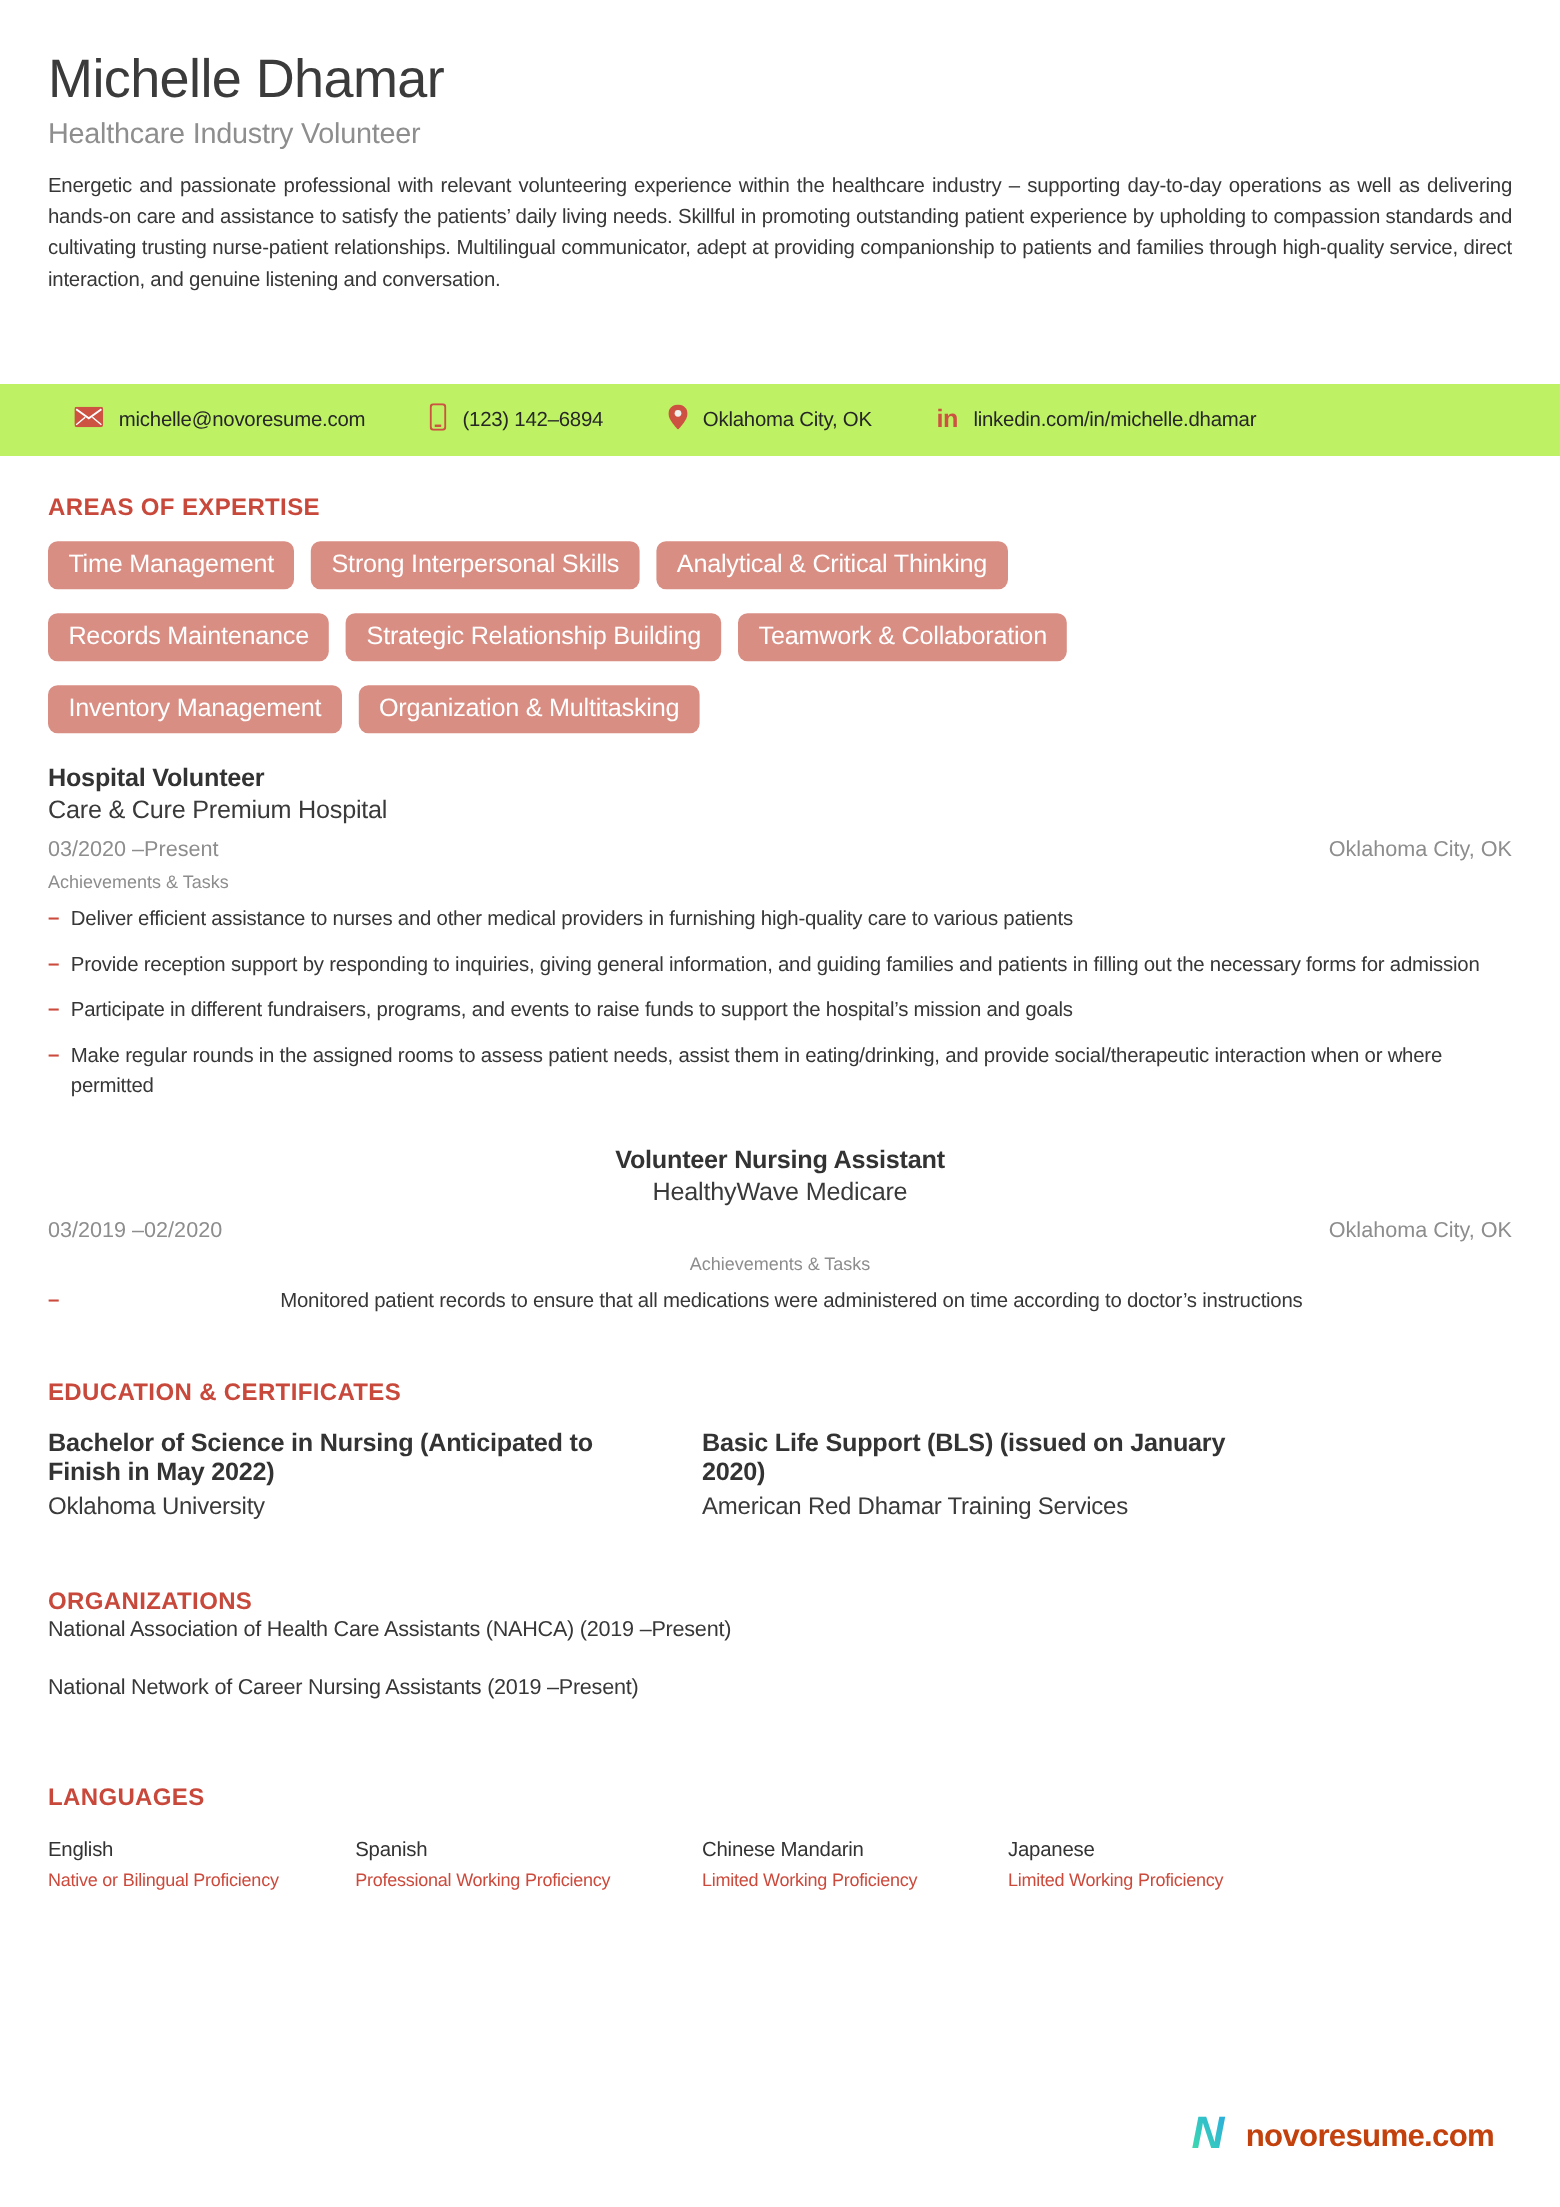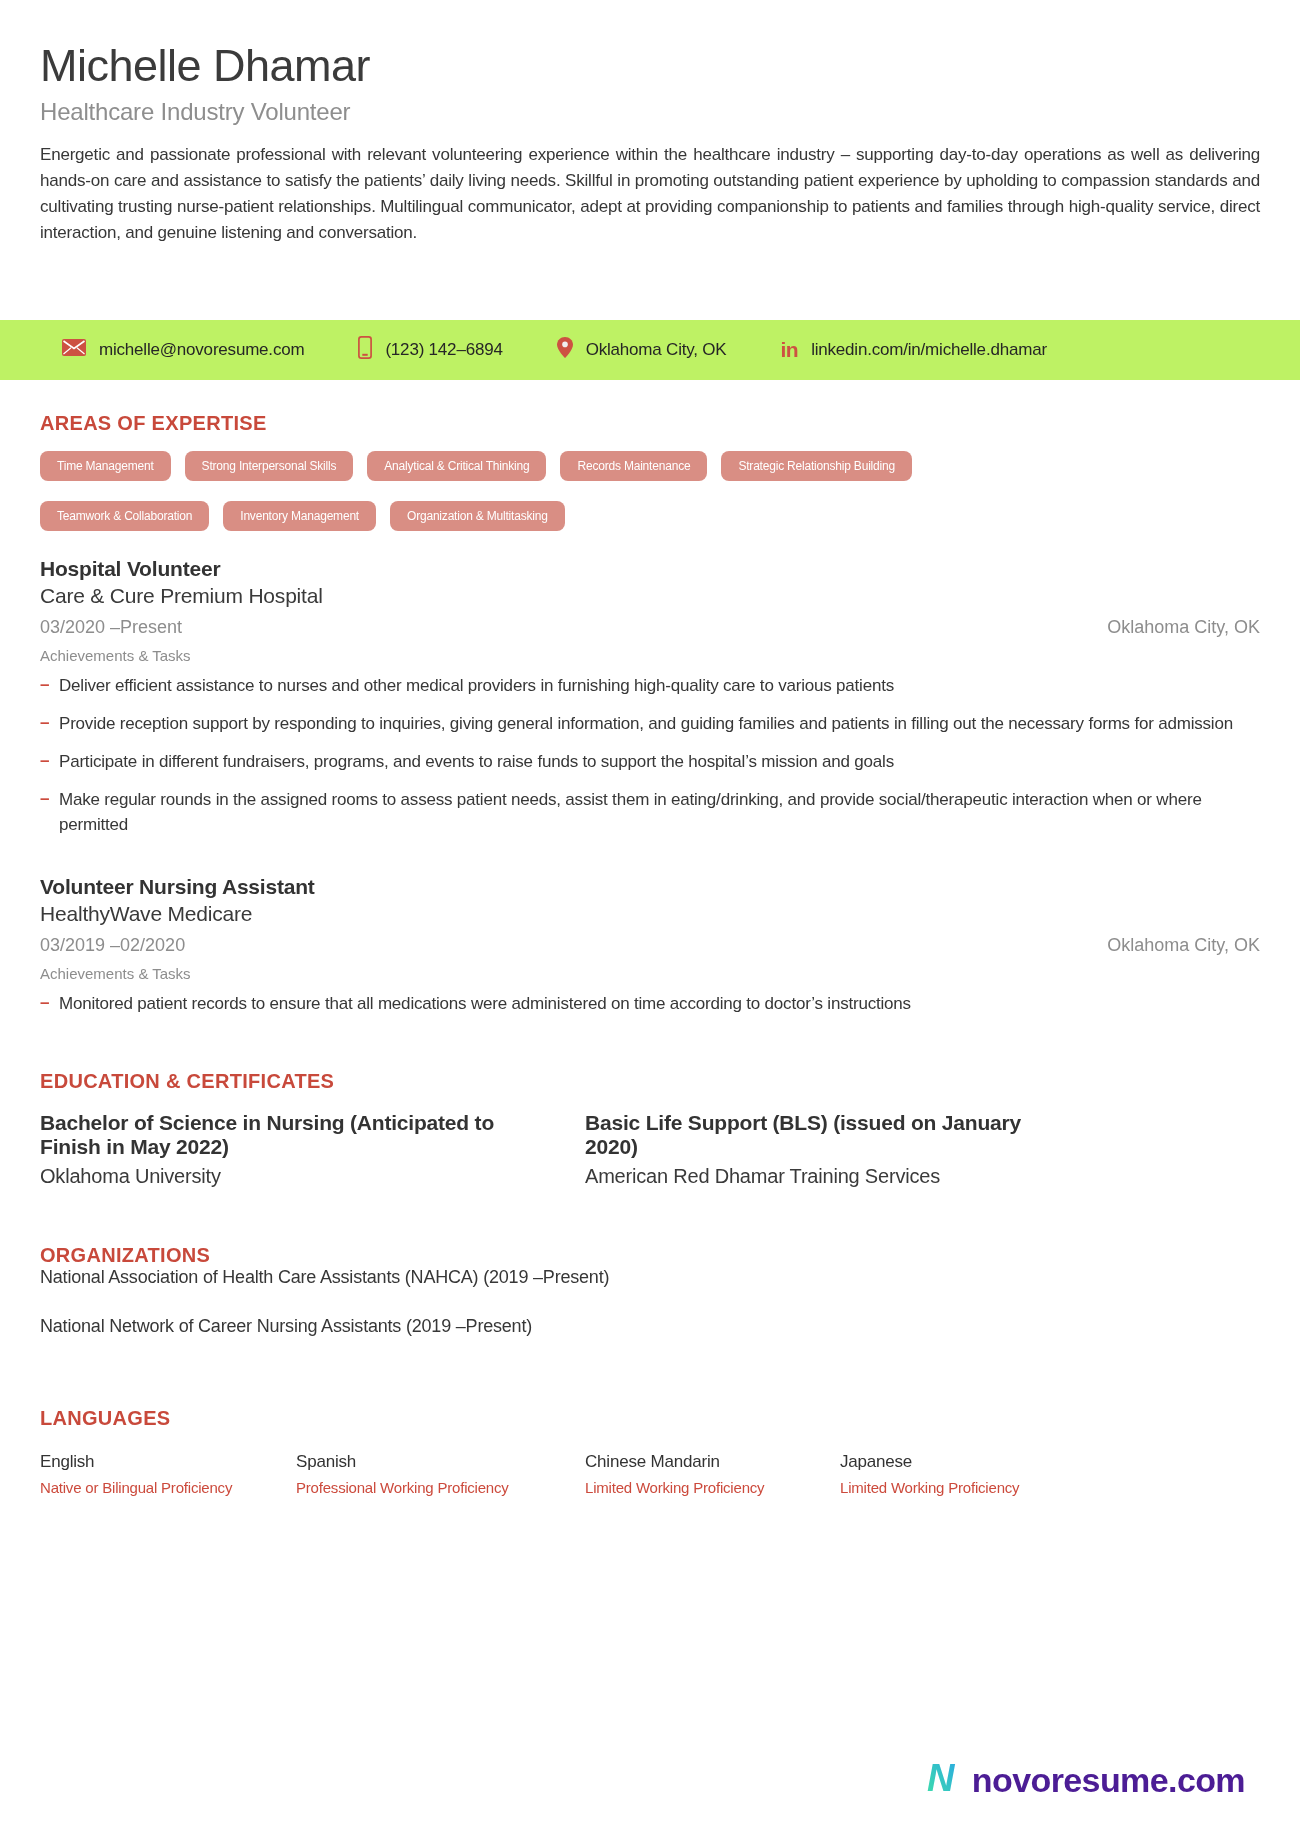--- a/index.html
+++ b/index.html
@@ -33,27 +33,27 @@
   }
   .sec-expertise{ margin-top:32px; }
   .sec-work{ margin-top:64px; }
   .sec-edu{ margin-top:54px; }
   .sec-orgs{ margin-top:56px; }
   .sec-langs{ margin-top:70px; }
 
   
   .tags{ margin-top:16px; display:flex; flex-wrap:wrap; gap:20px 14px; max-width:1000px; }
   .tag{
-    background:#d98e84; color:#ffffff; font-size:12px; letter-spacing:-0.2px;
+    background:#d98e84; color:#ffffff; font-size:21px; letter-spacing:-0.2px;
     padding:8px 17px; border-radius:8px; white-space:nowrap;
   }
 
   
   .job{ margin-top:26px; }
-  .job + .job{ margin-top:38px; }
+  .job + .job{ margin-top:38px;text-align:center; }
   .job-title{ font-size:21px; font-weight:700; color:#333333; letter-spacing:-0.2px; }
   .job-company{ font-size:21px; font-weight:400; color:#3a3a3a; margin-top:3px; letter-spacing:-0.2px; }
   .job-meta{ display:flex; justify-content:space-between; margin-top:9px; font-size:18px; color:#8d8d8d; }
   .tasks-label{ margin-top:9px; font-size:15px; color:#8d8d8d; }
   .bullets{ margin-top:9px; }
   .bullet{
     position:relative; padding-left:19px; font-size:17px; line-height:25px;
     color:#373737; margin-bottom:13px; letter-spacing:-0.2px;
   }
   .bullet::before{
@@ -75,21 +75,21 @@
   .lang-grid{ margin-top:22px; display:grid; grid-template-columns:256px 289px 255px 1fr; }
   .lang-name{ font-size:17px; color:#333333; letter-spacing:-0.2px; }
   .lang-level{ font-size:15px; color:#cc4a3c; margin-top:7px; letter-spacing:-0.2px; }
 
   
   .footer{
     position:absolute; right:55px; bottom:38px;
     display:flex; align-items:center; gap:6px; cursor:pointer;
   }
   .brand{
-    font-size:34px; font-weight:700; color:#4c1d95; letter-spacing:-0.6px;
+    font-size:26px; font-weight:700; color:#c2410c; letter-spacing:-0.6px;
   }
 </style>
 </head>
 <body>
 
 <div class="page">
 
   <div class="top">
     <div class="name">Michelle Dhamar</div>
     <div class="subtitle">Healthcare Industry Volunteer</div>

